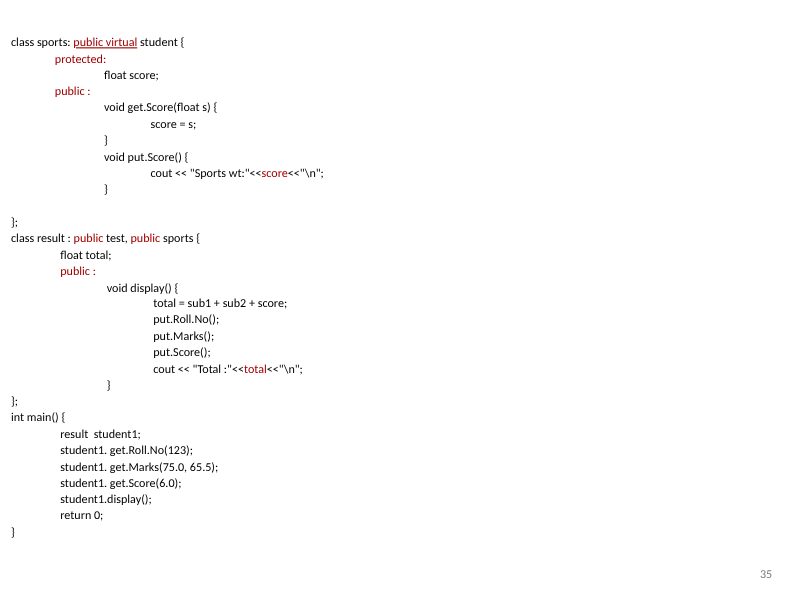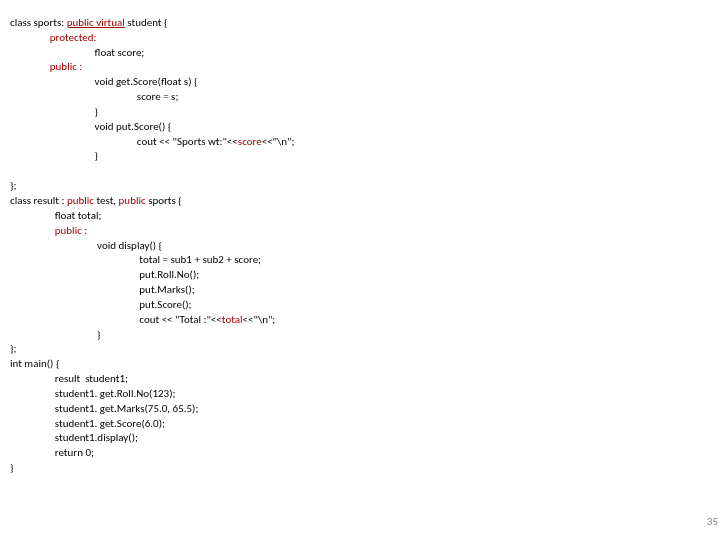--- a/index.html
+++ b/index.html
@@ -8,27 +8,27 @@
     width: 720px;
     height: 540px;
     background: #ffffff;
     font-family: Calibri, Arial, sans-serif;
     font-size: 11px;
     line-height: 1.35;
     color: #000000;
     position: relative;
   }
   .slide {
-    padding: 1px 10px;
+    padding: 17px 10px;
     white-space: pre;
   }
   .kw { color: #a00000; }
   .page-num {
     position: absolute;
-    right: 2px;
+    right: 18px;
     bottom: 10px;
     color: #808080;
     font-size: 11px;
   }
   .u { text-decoration: underline; }
 </style>
 </head>
 <body>
 
 <div class="slide">

